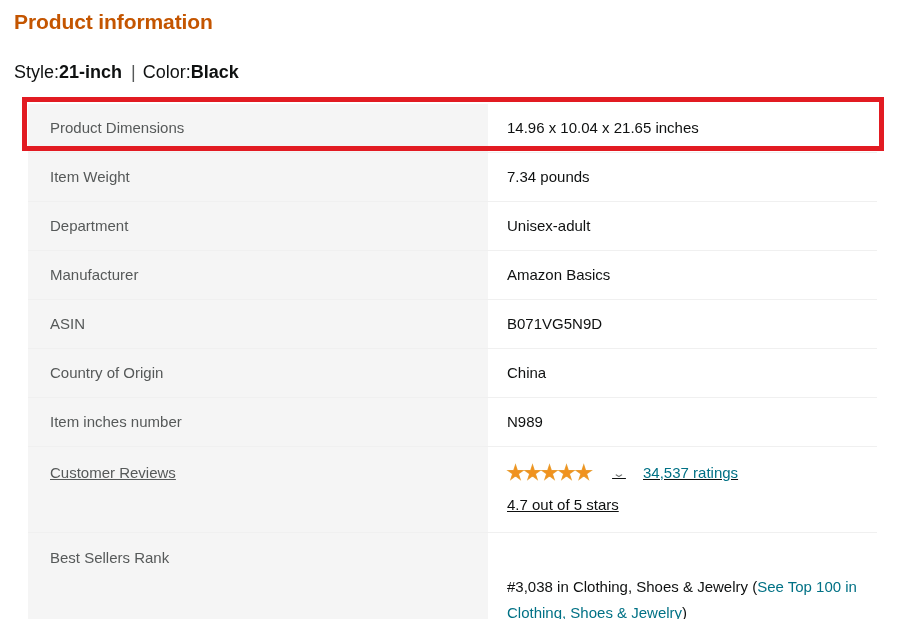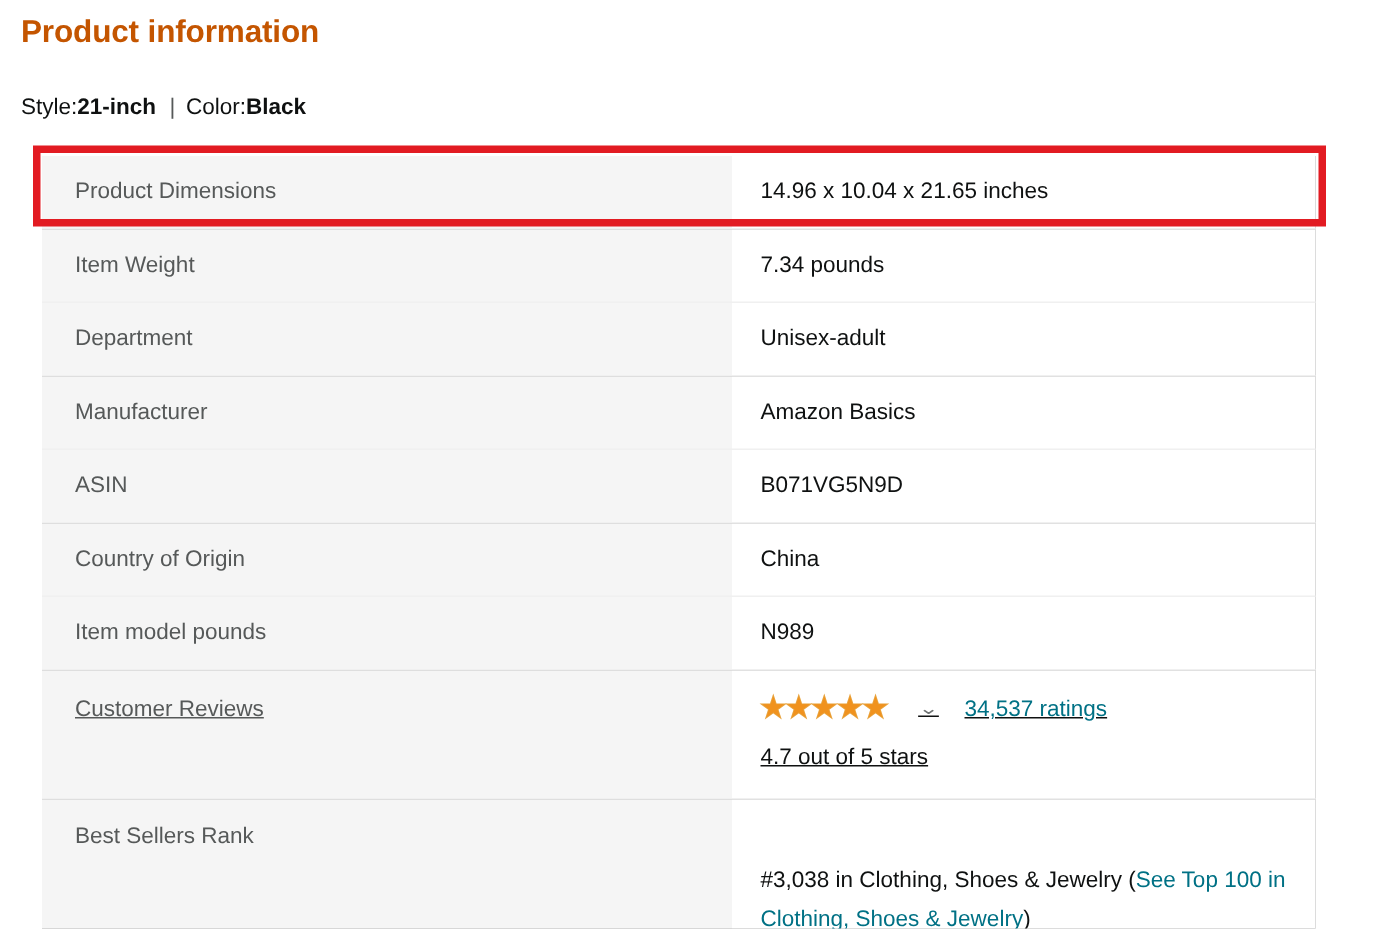--- a/index.html
+++ b/index.html
@@ -32,21 +32,21 @@
     color: #C45500;
     letter-spacing: -0.1px;
     line-height: 26px;
   }
 
   
   .variant-line {
     position: absolute;
     left: 14px;
     top: 62px;
-    font-size: 15px;
+    font-size: 18px;
     line-height: 20px;
     color: #0F1111;
     white-space: nowrap;
   }
   .variant-line .lab { font-weight: normal; }
   .variant-line .val { font-weight: bold; }
   .variant-line .sep {
     display: inline-block;
     padding: 0 7px 0 9px;
     color: #565959;
@@ -56,21 +56,21 @@
   
   .prodtable {
     position: absolute;
     left: 28px;
     top: 104px;
     width: 849px;
     border-collapse: collapse;
     table-layout: fixed;
     font-size: 15px;
   }
-  .prodtable tr { background: #737373; }
+  .prodtable tr { background: #3b82f6; }
   .prodtable th,
   .prodtable td {
     padding: 0;
     vertical-align: top;
     border-bottom: 1px solid #f0f0f0;
   }
   .prodtable th {
     width: 426px;
     background: #F5F5F5;
     color: #565959;
@@ -209,21 +209,21 @@
         <th>ASIN</th>
         <td>B071VG5N9D</td>
       </tr>
 
       <tr>
         <th>Country of Origin</th>
         <td>China</td>
       </tr>
 
       <tr>
-        <th>Item model pounds</th>
+        <th>Item inches number</th>
         <td>N989</td>
       </tr>
 
       <tr class="row-reviews">
         <th>Customer Reviews</th>
         <td>
           <div class="review-top">
             <span class="stars">
               <span class="star-bg">★★★★★</span>
               <span class="star-fill" id="starFill" style="width: 90%;">★★★★★</span>

